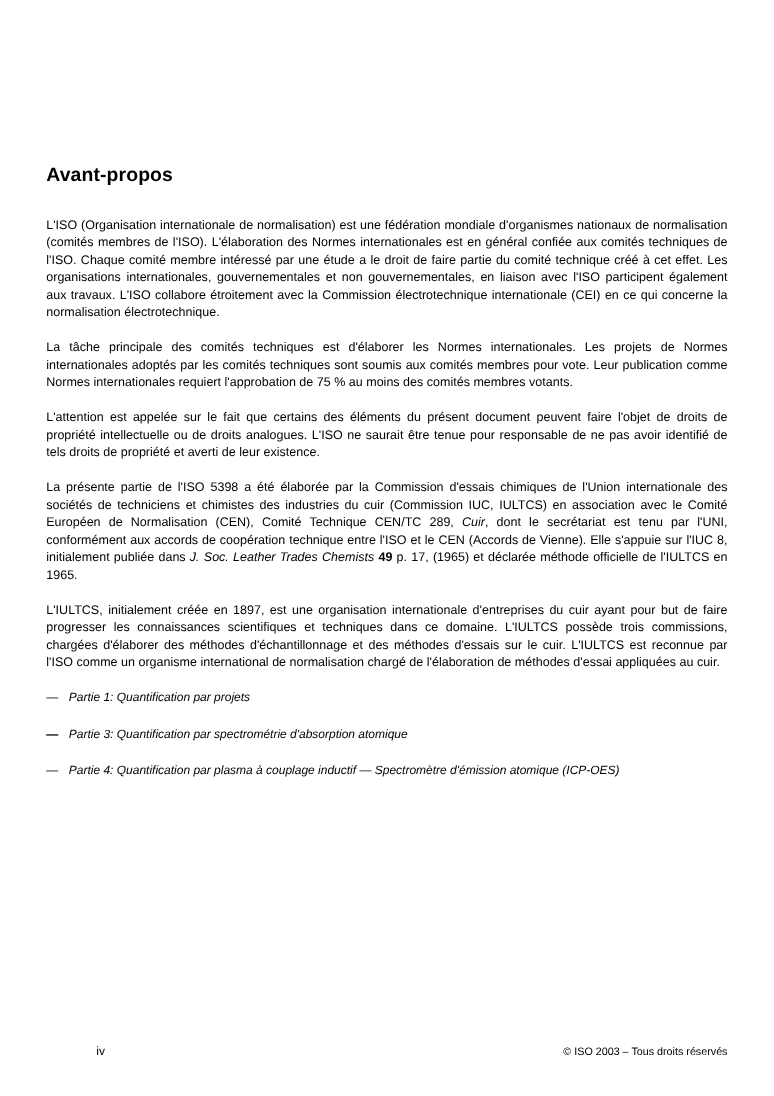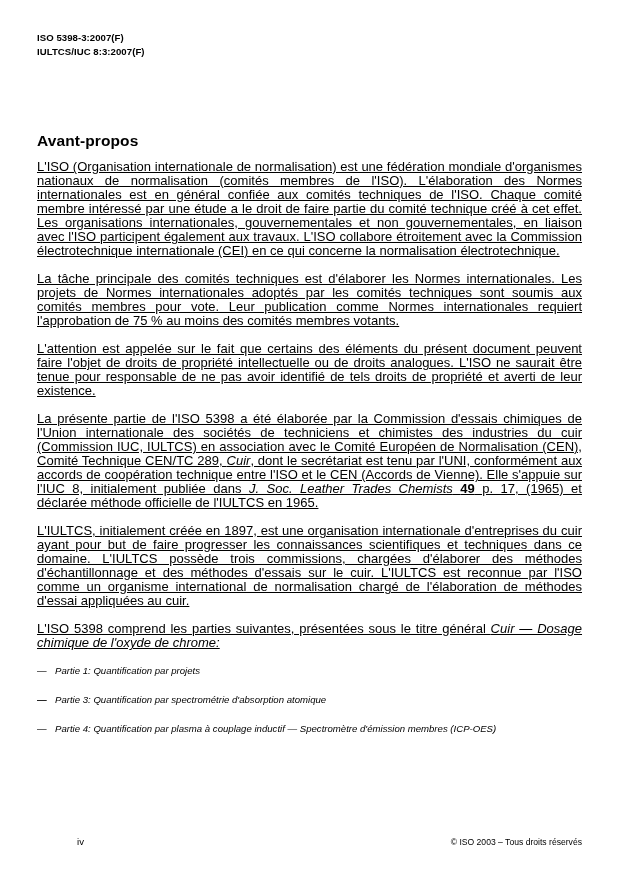--- a/index.html
+++ b/index.html
@@ -35,30 +35,29 @@
   
   .content {
     position: absolute;
     left: 37px;
     top: 132px;
     width: 545px;
   }
   h1.section-title {
     font-size: 15.5px;
     font-weight: bold;
-    margin: 0 0 10px 0;
+    margin: 0 0 24px 0;
     letter-spacing: 0.1px;
   }
   p.para {
-    font-size: 13px;
+    font-size: 10px;
     line-height: 14px;
     text-align: justify;
     margin: 0 0 14px 0;
     letter-spacing: 0.01px;
-    text-decoration: underline;
   }
   p.para:last-of-type { margin-bottom: 0; }
   .it { font-style: italic; margin-top: 47px; }
   .bd { font-weight: bold; }
 
   
   ul.part-list {
     list-style: none;
     margin: 14px 0 0 0;
     padding: 0;
@@ -91,57 +90,52 @@
     padding-left: 40px;
   }
   .doc-footer .folio { font-size: 9.6px; }
   .doc-footer .rights { font-size: 8.6px; }
 </style>
 </head>
 <body>
 
 <div class="page">
 
-  <div class="doc-header">
-    <div>ISO 5398-3:2007(F)</div>
-    <div>IULTCS/IUC 8:3:2007(F)</div>
-  </div>
 
   <div class="content">
 
     <h1 class="section-title">Avant-propos</h1>
 
     <p class="para">L'ISO (Organisation internationale de normalisation) est une fédération mondiale d'organismes nationaux de normalisation (comités membres de l'ISO). L'élaboration des Normes internationales est en général confiée aux comités techniques de l'ISO. Chaque comité membre intéressé par une étude a le droit de faire partie du comité technique créé à cet effet. Les organisations internationales, gouvernementales et non gouvernementales, en liaison avec l'ISO participent également aux travaux. L'ISO collabore étroitement avec la Commission électrotechnique internationale (CEI) en ce qui concerne la normalisation électrotechnique.</p>
 
 
     <p class="para">La tâche principale des comités techniques est d'élaborer les Normes internationales. Les projets de Normes internationales adoptés par les comités techniques sont soumis aux comités membres pour vote. Leur publication comme Normes internationales requiert l'approbation de 75 % au moins des comités membres votants.</p>
 
     <p class="para">L'attention est appelée sur le fait que certains des éléments du présent document peuvent faire l'objet de droits de propriété intellectuelle ou de droits analogues. L'ISO ne saurait être tenue pour responsable de ne pas avoir identifié de tels droits de propriété et averti de leur existence.</p>
 
     <p class="para"><span>La présente partie de l'ISO 5398 a été élaborée par la Commission d'essais chimiques de l'Union internationale des sociétés de techniciens et chimistes des industries du cuir (Commission IUC, IULTCS) en association avec le Comité Européen de Normalisation (CEN), Comité Technique CEN/TC 289, </span><span class="it">Cuir</span><span>, dont le secrétariat est tenu par l'UNI, conformément aux accords de coopération technique entre l'ISO et le CEN (Accords de Vienne). Elle s'appuie sur l'IUC 8, initialement publiée dans </span><span class="it">J. Soc. Leather Trades Chemists</span> <span class="bd">49</span><span> p. 17, (1965) et déclarée méthode officielle de l'IULTCS en 1965.</span></p>
 
     <p class="para">L'IULTCS, initialement créée en 1897, est une organisation internationale d'entreprises du cuir ayant pour but de faire progresser les connaissances scientifiques et techniques dans ce domaine. L'IULTCS possède trois commissions, chargées d'élaborer des méthodes d'échantillonnage et des méthodes d'essais sur le cuir. L'IULTCS est reconnue par l'ISO comme un organisme international de normalisation chargé de l'élaboration de méthodes d'essai appliquées au cuir.</p>
 
-    <p class="para"><span>L'ISO 5398 comprend les parties suivantes, présentées sous le titre général </span><span class="it">Cuir — Dosage chimique de l'oxyde de chrome:</span></p>
 
     <ul class="part-list">
       <li>
         <span class="dash">—</span>
         <span>Partie 1: Quantification par projets</span>
       </li>
       <li>
         <span class="dash">—</span>
       </li>
       <li>
         <span class="dash">—</span>
         <span>Partie 3: Quantification par spectrométrie d'absorption atomique</span>
       </li>
       <li>
         <span class="dash">—</span>
-        <span>Partie 4: Quantification par plasma à couplage inductif — Spectromètre d'émission membres (ICP-OES)</span>
+        <span>Partie 4: Quantification par plasma à couplage inductif — Spectromètre d'émission atomique (ICP-OES)</span>
       </li>
     </ul>
 
   </div>
 
   <div class="doc-footer">
     <span class="folio">iv</span>
     <span class="rights">© ISO 2003 – Tous droits réservés</span>
   </div>
 

